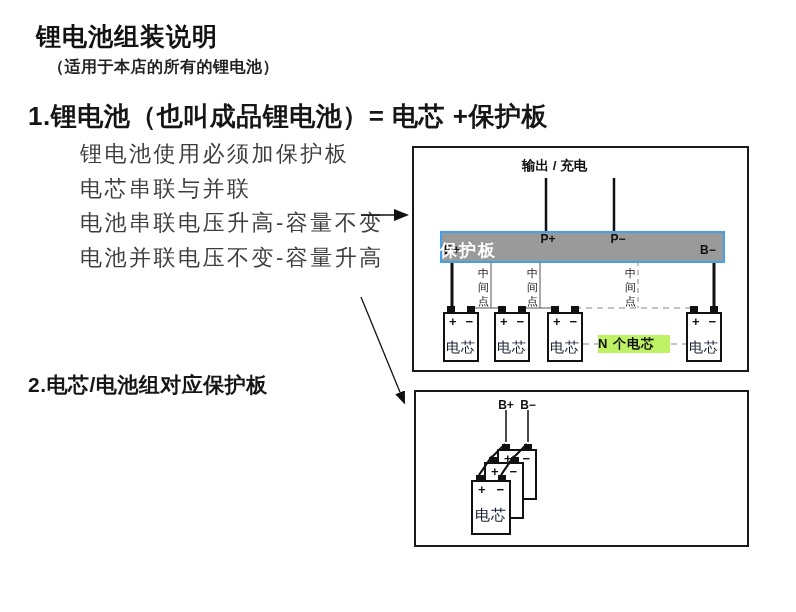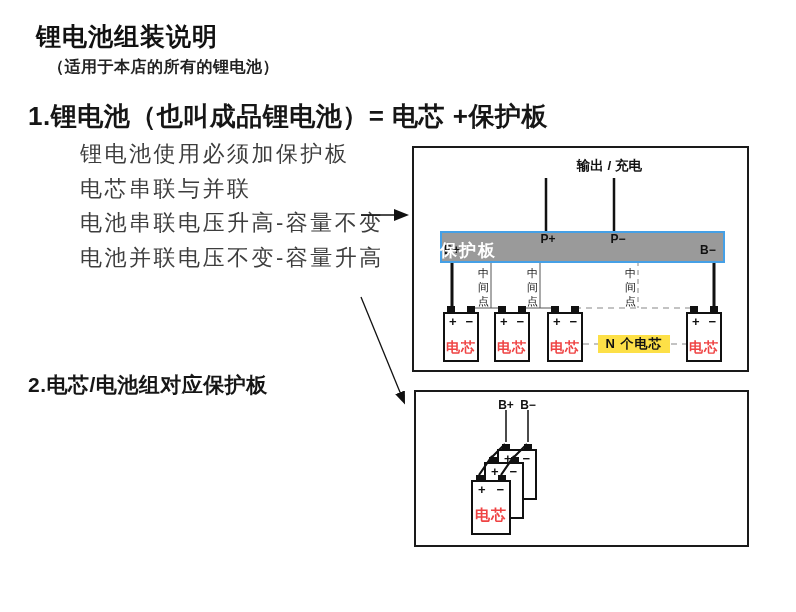--- a/index.html
+++ b/index.html
@@ -22,36 +22,36 @@
   .topbox{left:412px;top:146px;width:337px;height:226px;}
   .botbox{left:414px;top:390px;width:335px;height:157px;}
 
   
   .bar{left:26px;top:83px;width:285px;height:32px;background:#9a9a9a;
        border:2px solid #45a0e6;box-sizing:border-box;z-index:2;}
   .barlabel{z-index:3;font-size:12px;font-weight:bold;color:#111;}
   .boardname{left:26px;top:91px;width:285px;text-align:left;font-size:17px;font-weight:bold;
              color:#ffffff;z-index:3;letter-spacing:2px;}
 
-  .outlabel{left:108px;top:9px;width:120px;text-align:right;font-size:13.5px;font-weight:bold;color:#111;z-index:2;}
+  .outlabel{left:108px;top:9px;width:120px;text-align:left;font-size:13.5px;font-weight:bold;color:#111;z-index:2;}
 
   
   .cell{position:absolute;background:#fff;border:2px solid #111;box-sizing:border-box;z-index:3;}
   .tcell{width:36px;height:50px;top:164px;}
   .tab{position:absolute;top:-8px;width:8px;height:8px;background:#111;}
   .tab.l{left:2px;} .tab.r{right:2px;}
   .signs{display:flex;justify-content:space-between;padding:1px 4px 0 4px;
          font-size:13px;font-weight:bold;line-height:1.1;color:#111;}
   .cellname{position:absolute;bottom:3px;left:0;width:100%;text-align:center;
-            font-size:14px;font-weight:bold;color:#ef4444;letter-spacing:1px;}
+            font-size:14px;font-weight:normal;color:#0f172a;letter-spacing:1px;}
 
   .mid{width:13px;top:119px;font-size:11px;line-height:1.25;text-align:center;
        word-break:break-all;color:#111;z-index:2;}
-  .ncells{left:184px;top:187px;width:72px;text-align:center;font-size:13px;font-weight:bold;
-          background:#fde047;z-index:2;color:#111;letter-spacing:1px;}
+  .ncells{left:184px;top:187px;width:72px;text-align:left;font-size:13px;font-weight:bold;
+          background:#bef264;z-index:2;color:#111;letter-spacing:1px;}
 
   
   .bcell{box-sizing:border-box;background:#fff;border:2px solid #111;position:absolute;}
   .blabel{font-size:12px;font-weight:bold;color:#111;z-index:5;width:24px;text-align:center;}
   svg{display:block;}
   .lines{left:0;top:0;z-index:1;pointer-events:none;}
   .overlines{left:0;top:0;z-index:4;pointer-events:none;}
 </style>
 </head>
 <body>

